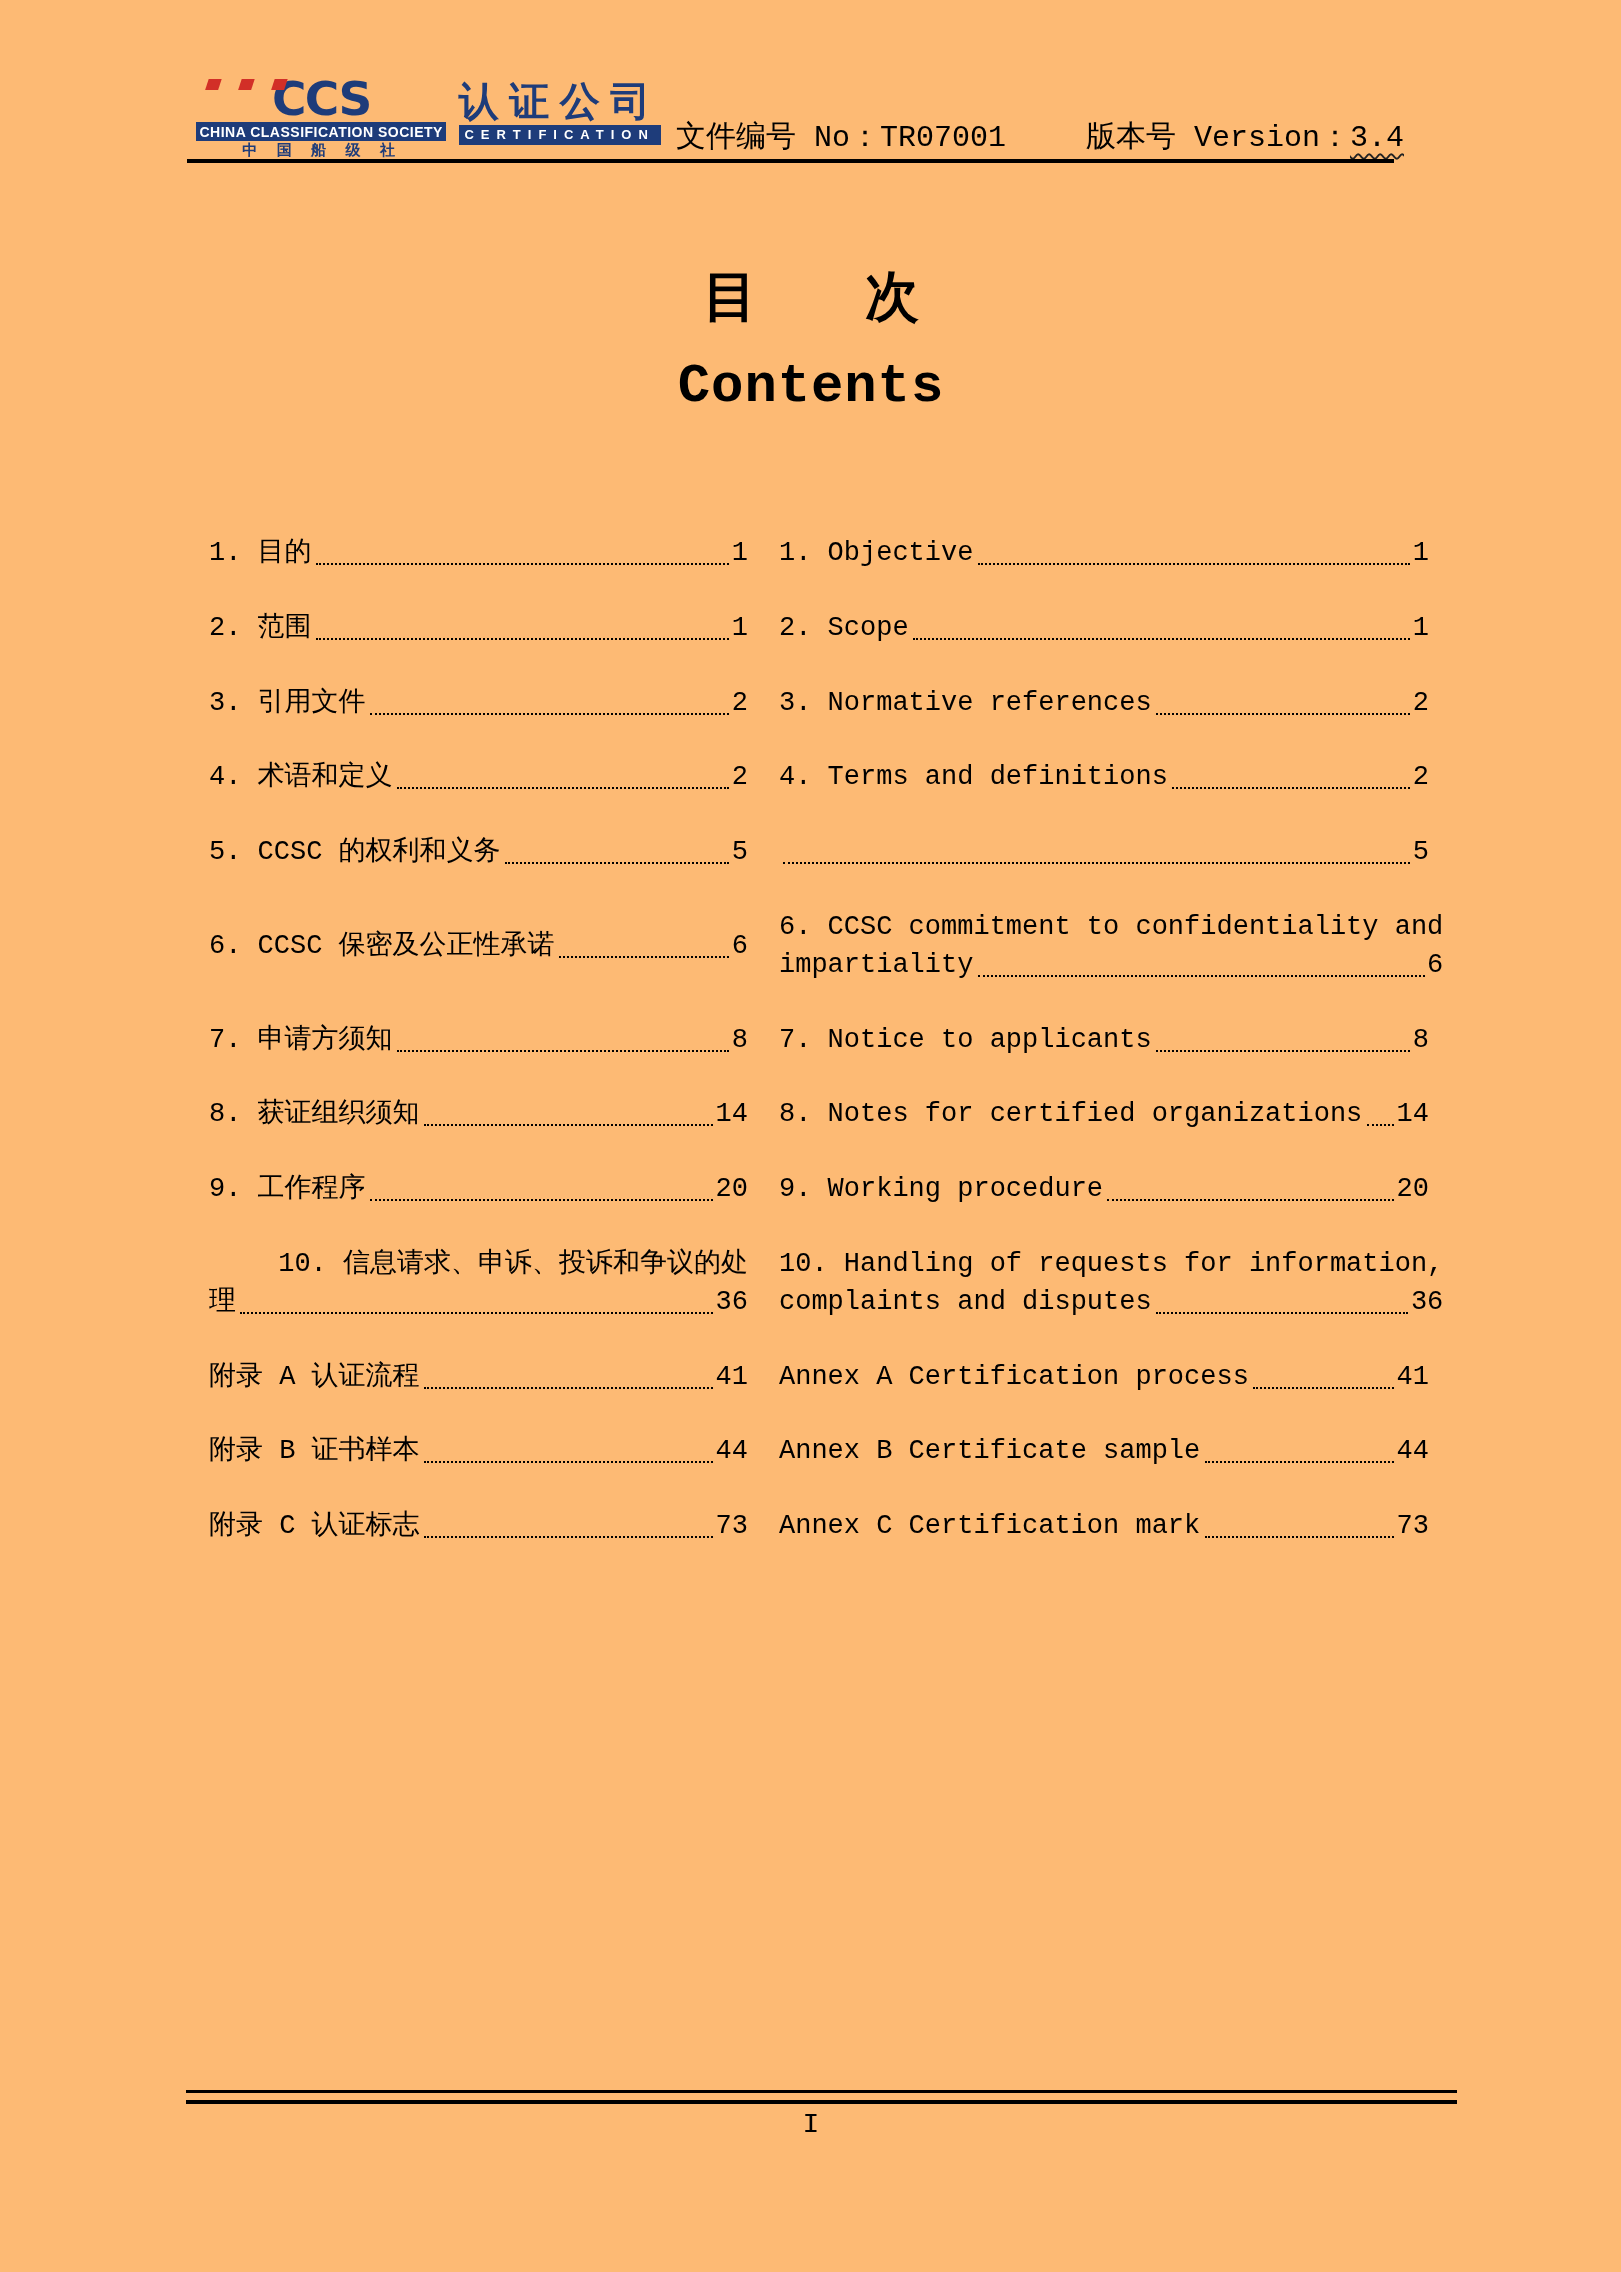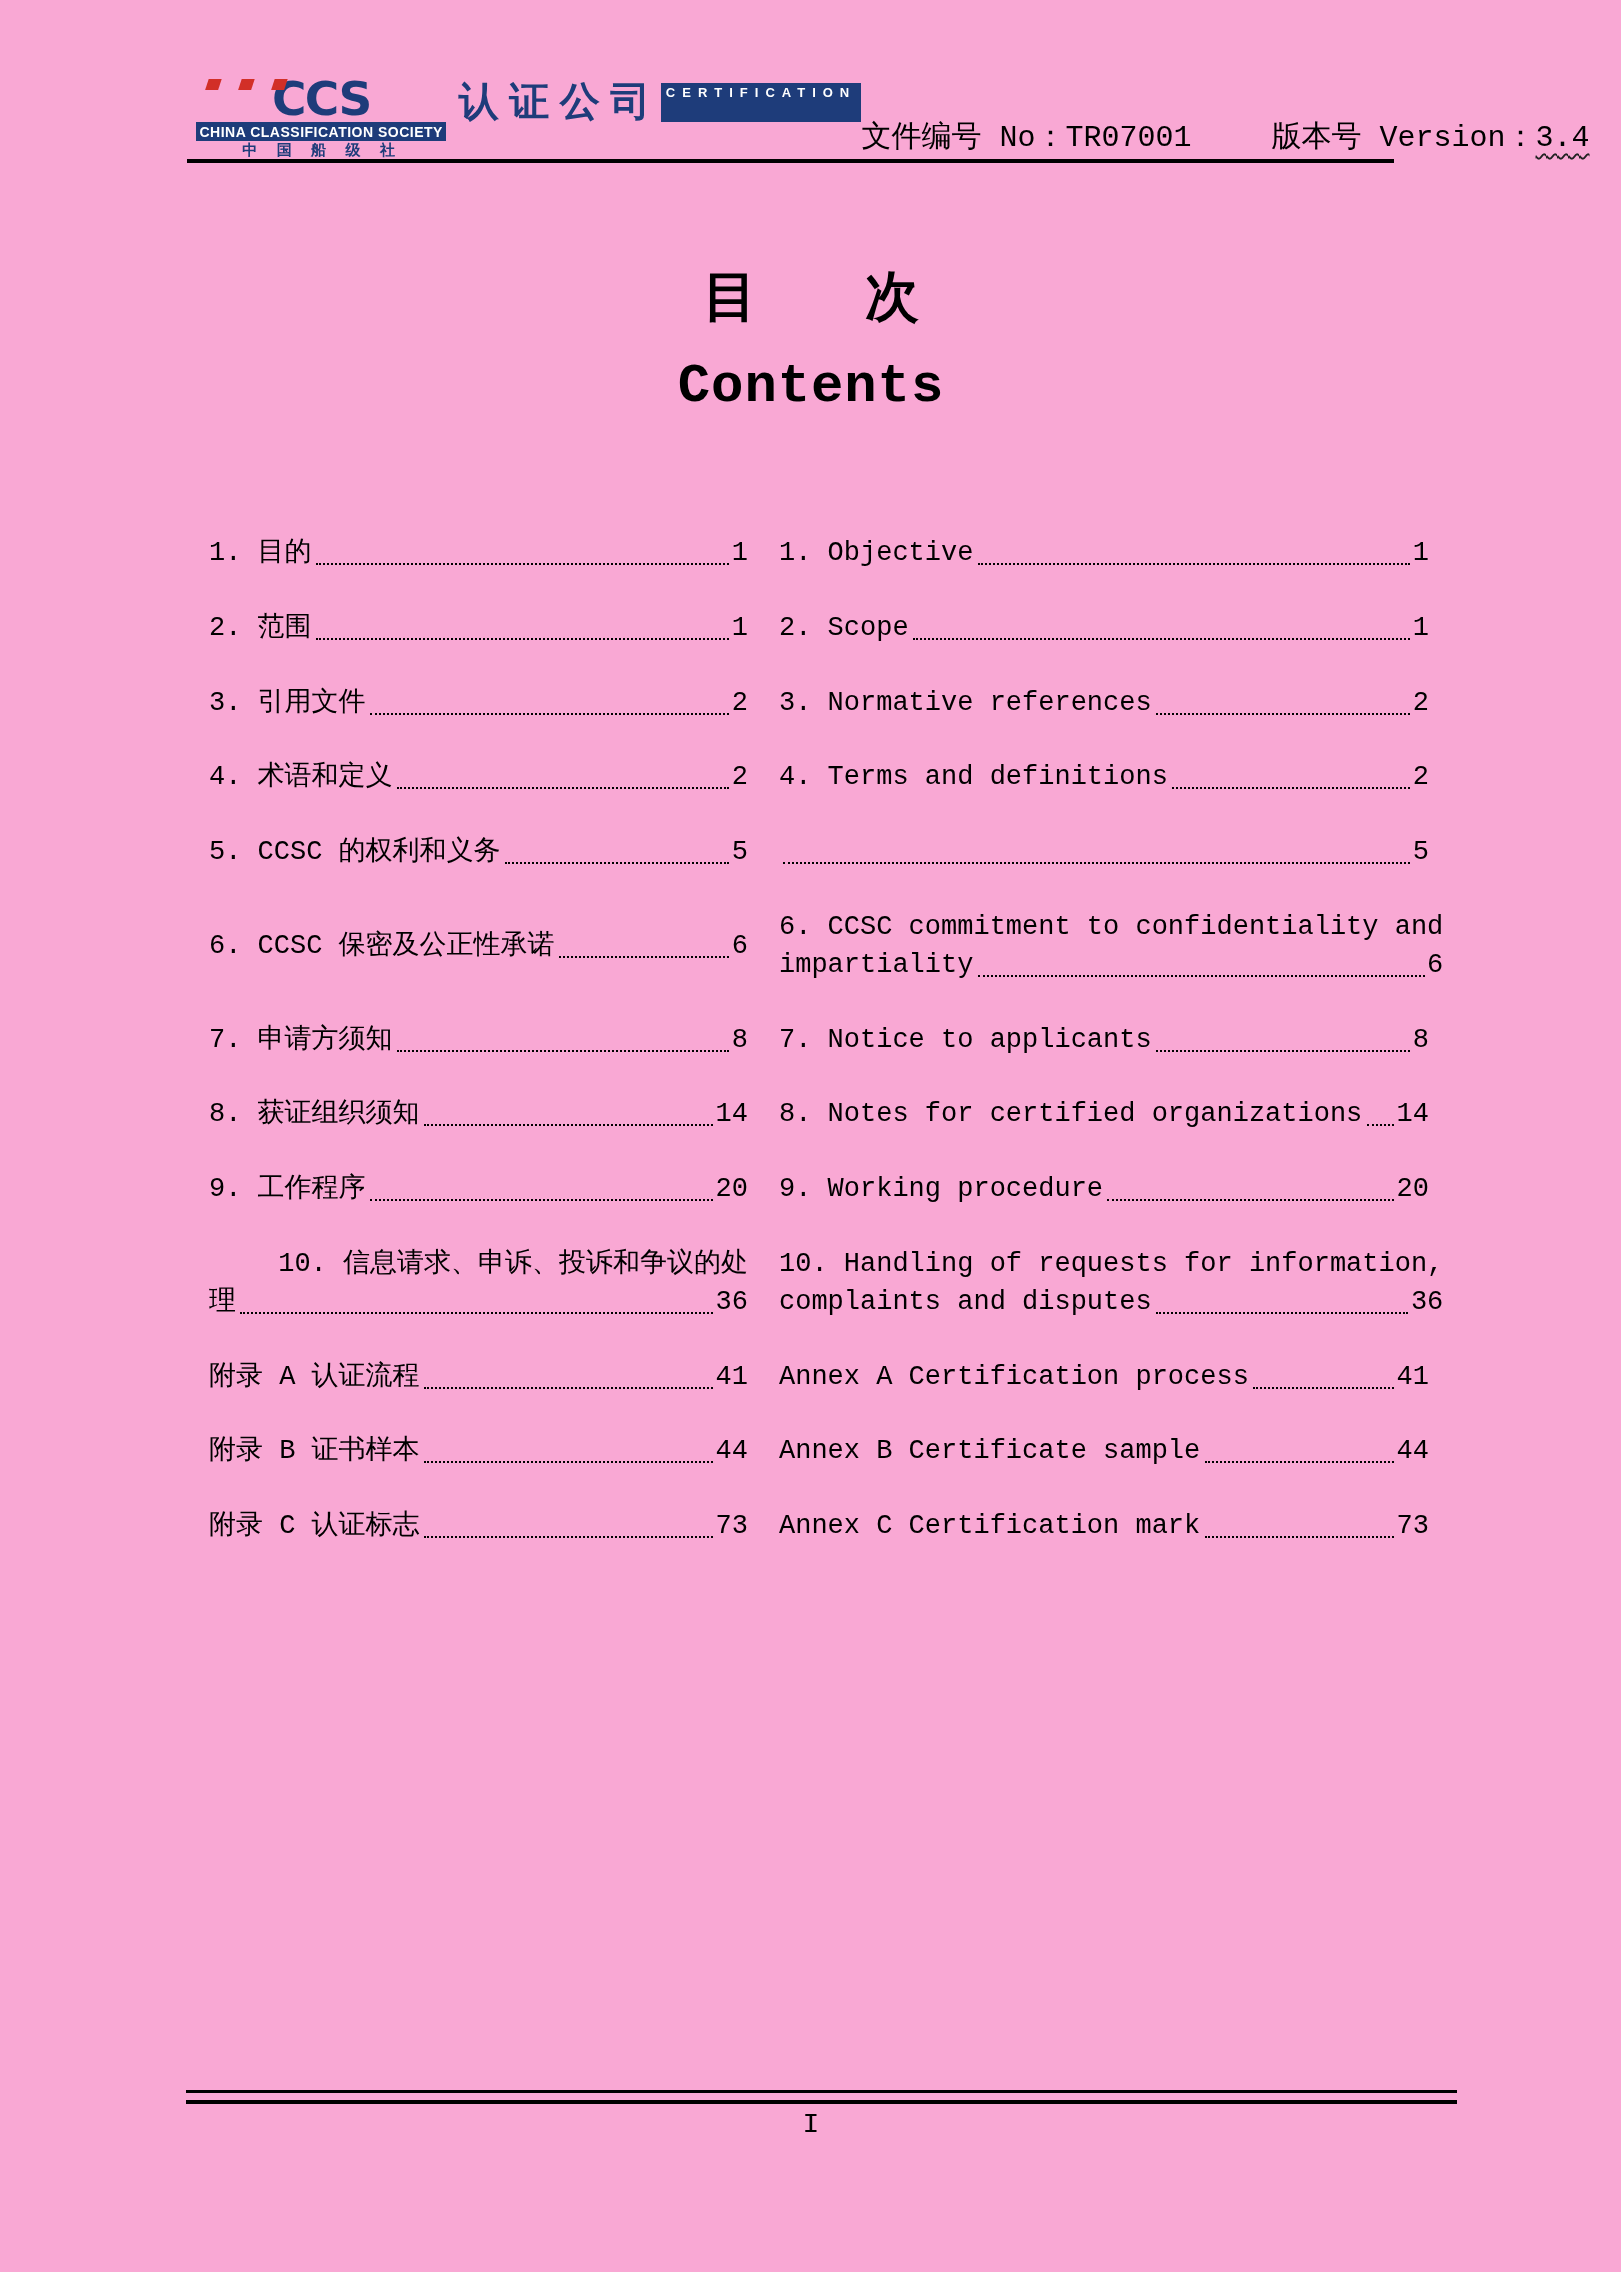--- a/index.html
+++ b/index.html
@@ -1,37 +1,37 @@
 <!DOCTYPE html>
 <html style="font-size:14px"><head>
 <meta charset="utf-8">
 <style>
   * { margin:0; padding:0; box-sizing:border-box; }
   html,body { background:#ffffff; }
   .page {
-    position:relative; width:1622px; height:2273px; background:#f9a8d4; color:#000;
+    position:relative; width:1622px; height:2273px; background:#fdba74; color:#000;
     font-family:"Liberation Mono","DejaVu Sans Mono",monospace; overflow:hidden;
   }
 
   
   .header { position:absolute; top:80px; left:196px; right:218px;
             display:flex; align-items:flex-end; justify-content:space-between; }
   .logo { display:flex; align-items:flex-start; gap:12.2px; }
   .ccs-col { display:flex; flex-direction:column; align-items:center; }
   .ccs-word { position:relative; font-family:"DejaVu Sans","Liberation Sans",sans-serif;
               font-weight:bold; font-size:47px; line-height:0.82; letter-spacing:-1.7px; color:#1e3c7a; }
   .ccs-accent { position:absolute; width:13px; height:10.5px; background:#d22f27;
                 transform:skewX(-18deg); top:-0.9px; }
   .ccs-accent.a1 { left:10.5px; } .ccs-accent.a2 { left:44px; } .ccs-accent.a3 { left:77px; }
   .ccs-bar { margin-top:3.5px; background:#1e3c7a; color:#fff; white-space:nowrap;
              font-family:"Liberation Sans",sans-serif; font-weight:bold;
              font-size:14px; letter-spacing:0.5px; padding:1.7px 3.5px; }
   .ccs-cn { margin-top:0; color:#1e3c7a; font-weight:bold; font-size:15px;
             letter-spacing:5.2px; white-space:nowrap; }
-  .co-col { display:flex; flex-direction:row; }
+  .co-col { display:flex; flex-direction:column; }
   .co-zh { color:#1e3c7a; font-weight:bold; font-size:40px; line-height:1.05;
            letter-spacing:10.5px; white-space:nowrap;
            font-family:"DejaVu Sans","Liberation Sans",sans-serif; }
   .cert-bar { margin-top:2.6px; background:#1e3c7a; color:#fff; text-align:center;
               font-family:"Liberation Sans",sans-serif; font-weight:bold;
               font-size:13px; letter-spacing:7px; padding:2.6px 5.2px; white-space:nowrap; }
   .doc-info { display:flex; gap:80px; font-size:30px; padding-bottom:3.5px; white-space:nowrap; }
   .version-value { text-decoration-line:underline; text-decoration-style:wavy;
                    text-decoration-color:#222; text-decoration-thickness:1.7px;
                    text-underline-offset:7px; }

